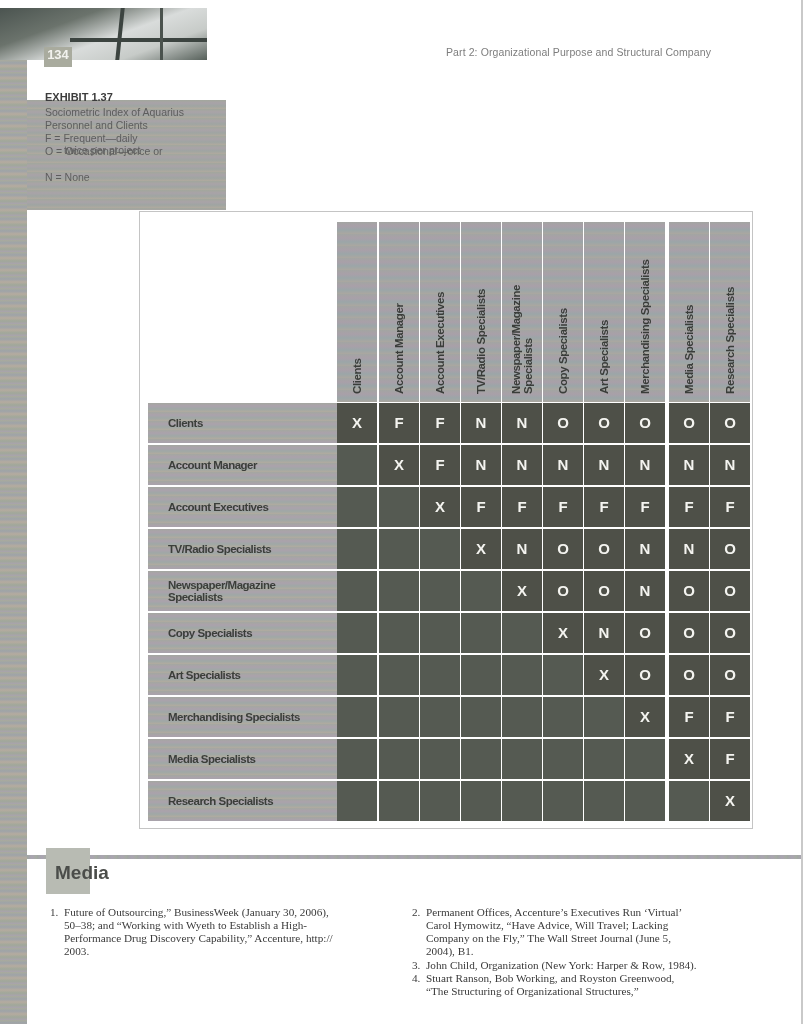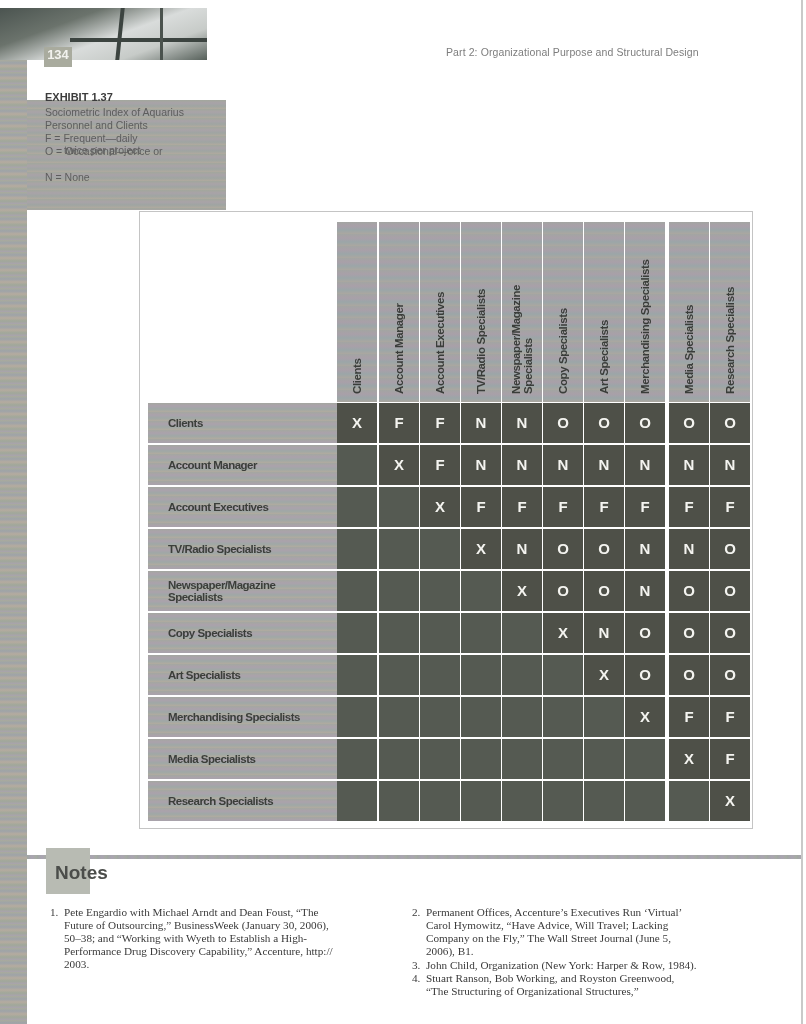--- a/index.html
+++ b/index.html
@@ -92,21 +92,21 @@
 </head>
 <body>
 
 <div class="left-strip"></div>
 <div class="photo-banner">
   <div class="beam1"></div>
   <div class="beam2"></div>
   <div class="beam3"></div>
 </div>
 <div class="page-num">134</div>
-<div class="running-head">Part 2: Organizational Purpose and Structural Design</div>
+<div class="running-head">Part 2: Organizational Purpose and Structural Company</div>
 <div class="page-edge"></div>
 
 <div class="exhibit-box"></div>
 <div class="exhibit-title">EXHIBIT 1.37</div>
 <div class="exhibit-line" style="top:106px">Sociometric Index of Aquarius</div>
 <div class="exhibit-line" style="top:119px">Personnel and Clients</div>
 <div class="exhibit-line" style="top:132px">F = Frequent—daily</div>
 <div class="exhibit-line" style="top:145px">O = Occasional—once or</div>
 <div class="exhibit-line" style="top:144px; left:64px">twice per project</div>
 <div class="exhibit-line" style="top:171px">N = None</div>
@@ -270,37 +270,36 @@
     <div class="cell blank" style="left: 502px; top: 781px; width: 40px; height: 40px; line-height: 40px;"></div>
     <div class="cell blank" style="left: 543px; top: 781px; width: 40px; height: 40px; line-height: 40px;"></div>
     <div class="cell blank" style="left: 584px; top: 781px; width: 40px; height: 40px; line-height: 40px;"></div>
     <div class="cell blank" style="left: 625px; top: 781px; width: 40px; height: 40px; line-height: 40px;"></div>
     <div class="cell blank" style="left: 669px; top: 781px; width: 40px; height: 40px; line-height: 40px;"></div>
     <div class="cell" style="left: 710px; top: 781px; width: 40px; height: 40px; line-height: 40px;">X</div>
   </div>
 
 <div class="notes-rule"></div>
 <div class="notes-box"></div>
-<div class="notes-title">Notes</div>
+<div class="notes-title">Media</div>
 
 <div class="note" style="left:64px; top:906px; width:330px">
   <span class="num">1.</span>
-  <div>Pete Engardio with Michael Arndt and Dean Foust, “The</div>
   <div>Future of Outsourcing,” BusinessWeek (January 30, 2006),</div>
   <div>50–38; and “Working with Wyeth to Establish a High-</div>
   <div>Performance Drug Discovery Capability,” Accenture, http://</div>
   <div>2003.</div>
 </div>
 
 <div class="note" style="left:426px; top:906px; width:360px">
   <span class="num">2.</span>
   <div>Permanent Offices, Accenture’s Executives Run ‘Virtual’</div>
   <div>Carol Hymowitz, “Have Advice, Will Travel; Lacking</div>
   <div>Company on the Fly,” The Wall Street Journal (June 5,</div>
-  <div>2006), B1.</div>
+  <div>2004), B1.</div>
 </div>
 <div class="note" style="left:426px; top:959px; width:360px">
   <span class="num">3.</span>
   <div>John Child, Organization (New York: Harper &amp; Row, 1984).</div>
 </div>
 <div class="note" style="left:426px; top:972px; width:360px">
   <span class="num">4.</span>
   <div>Stuart Ranson, Bob Working, and Royston Greenwood,</div>
   <div>“The Structuring of Organizational Structures,”</div>
 </div>

